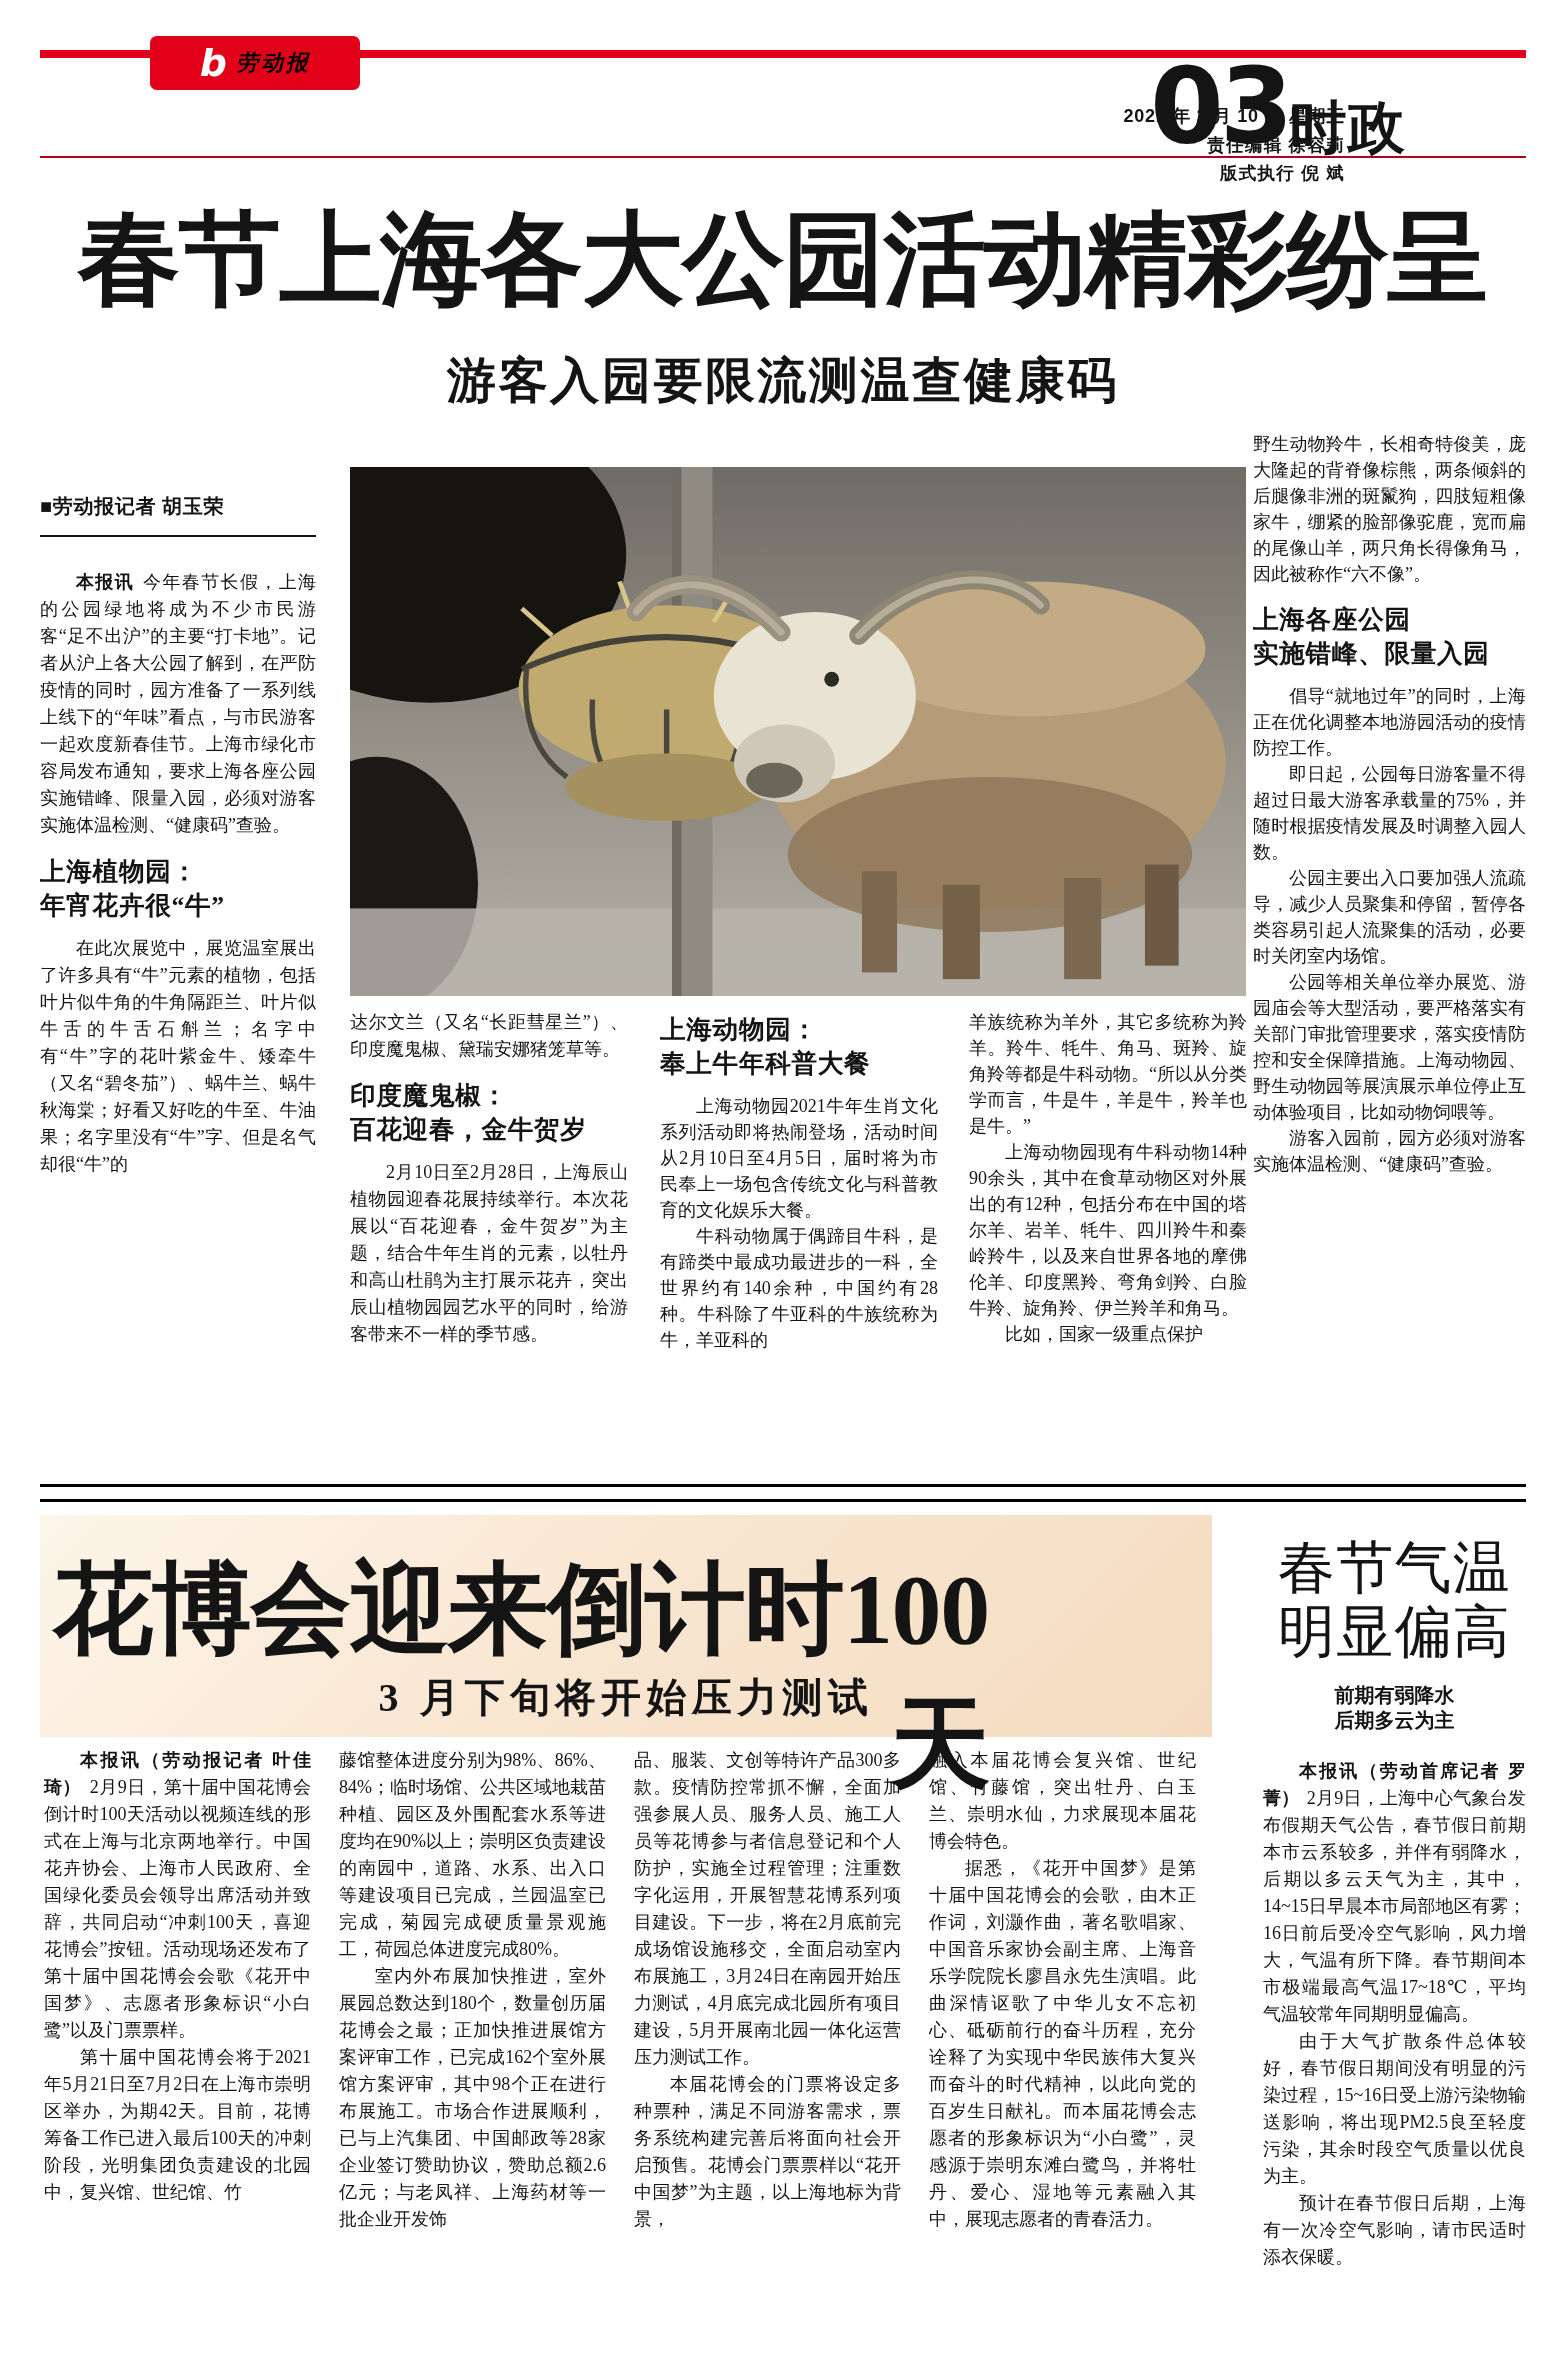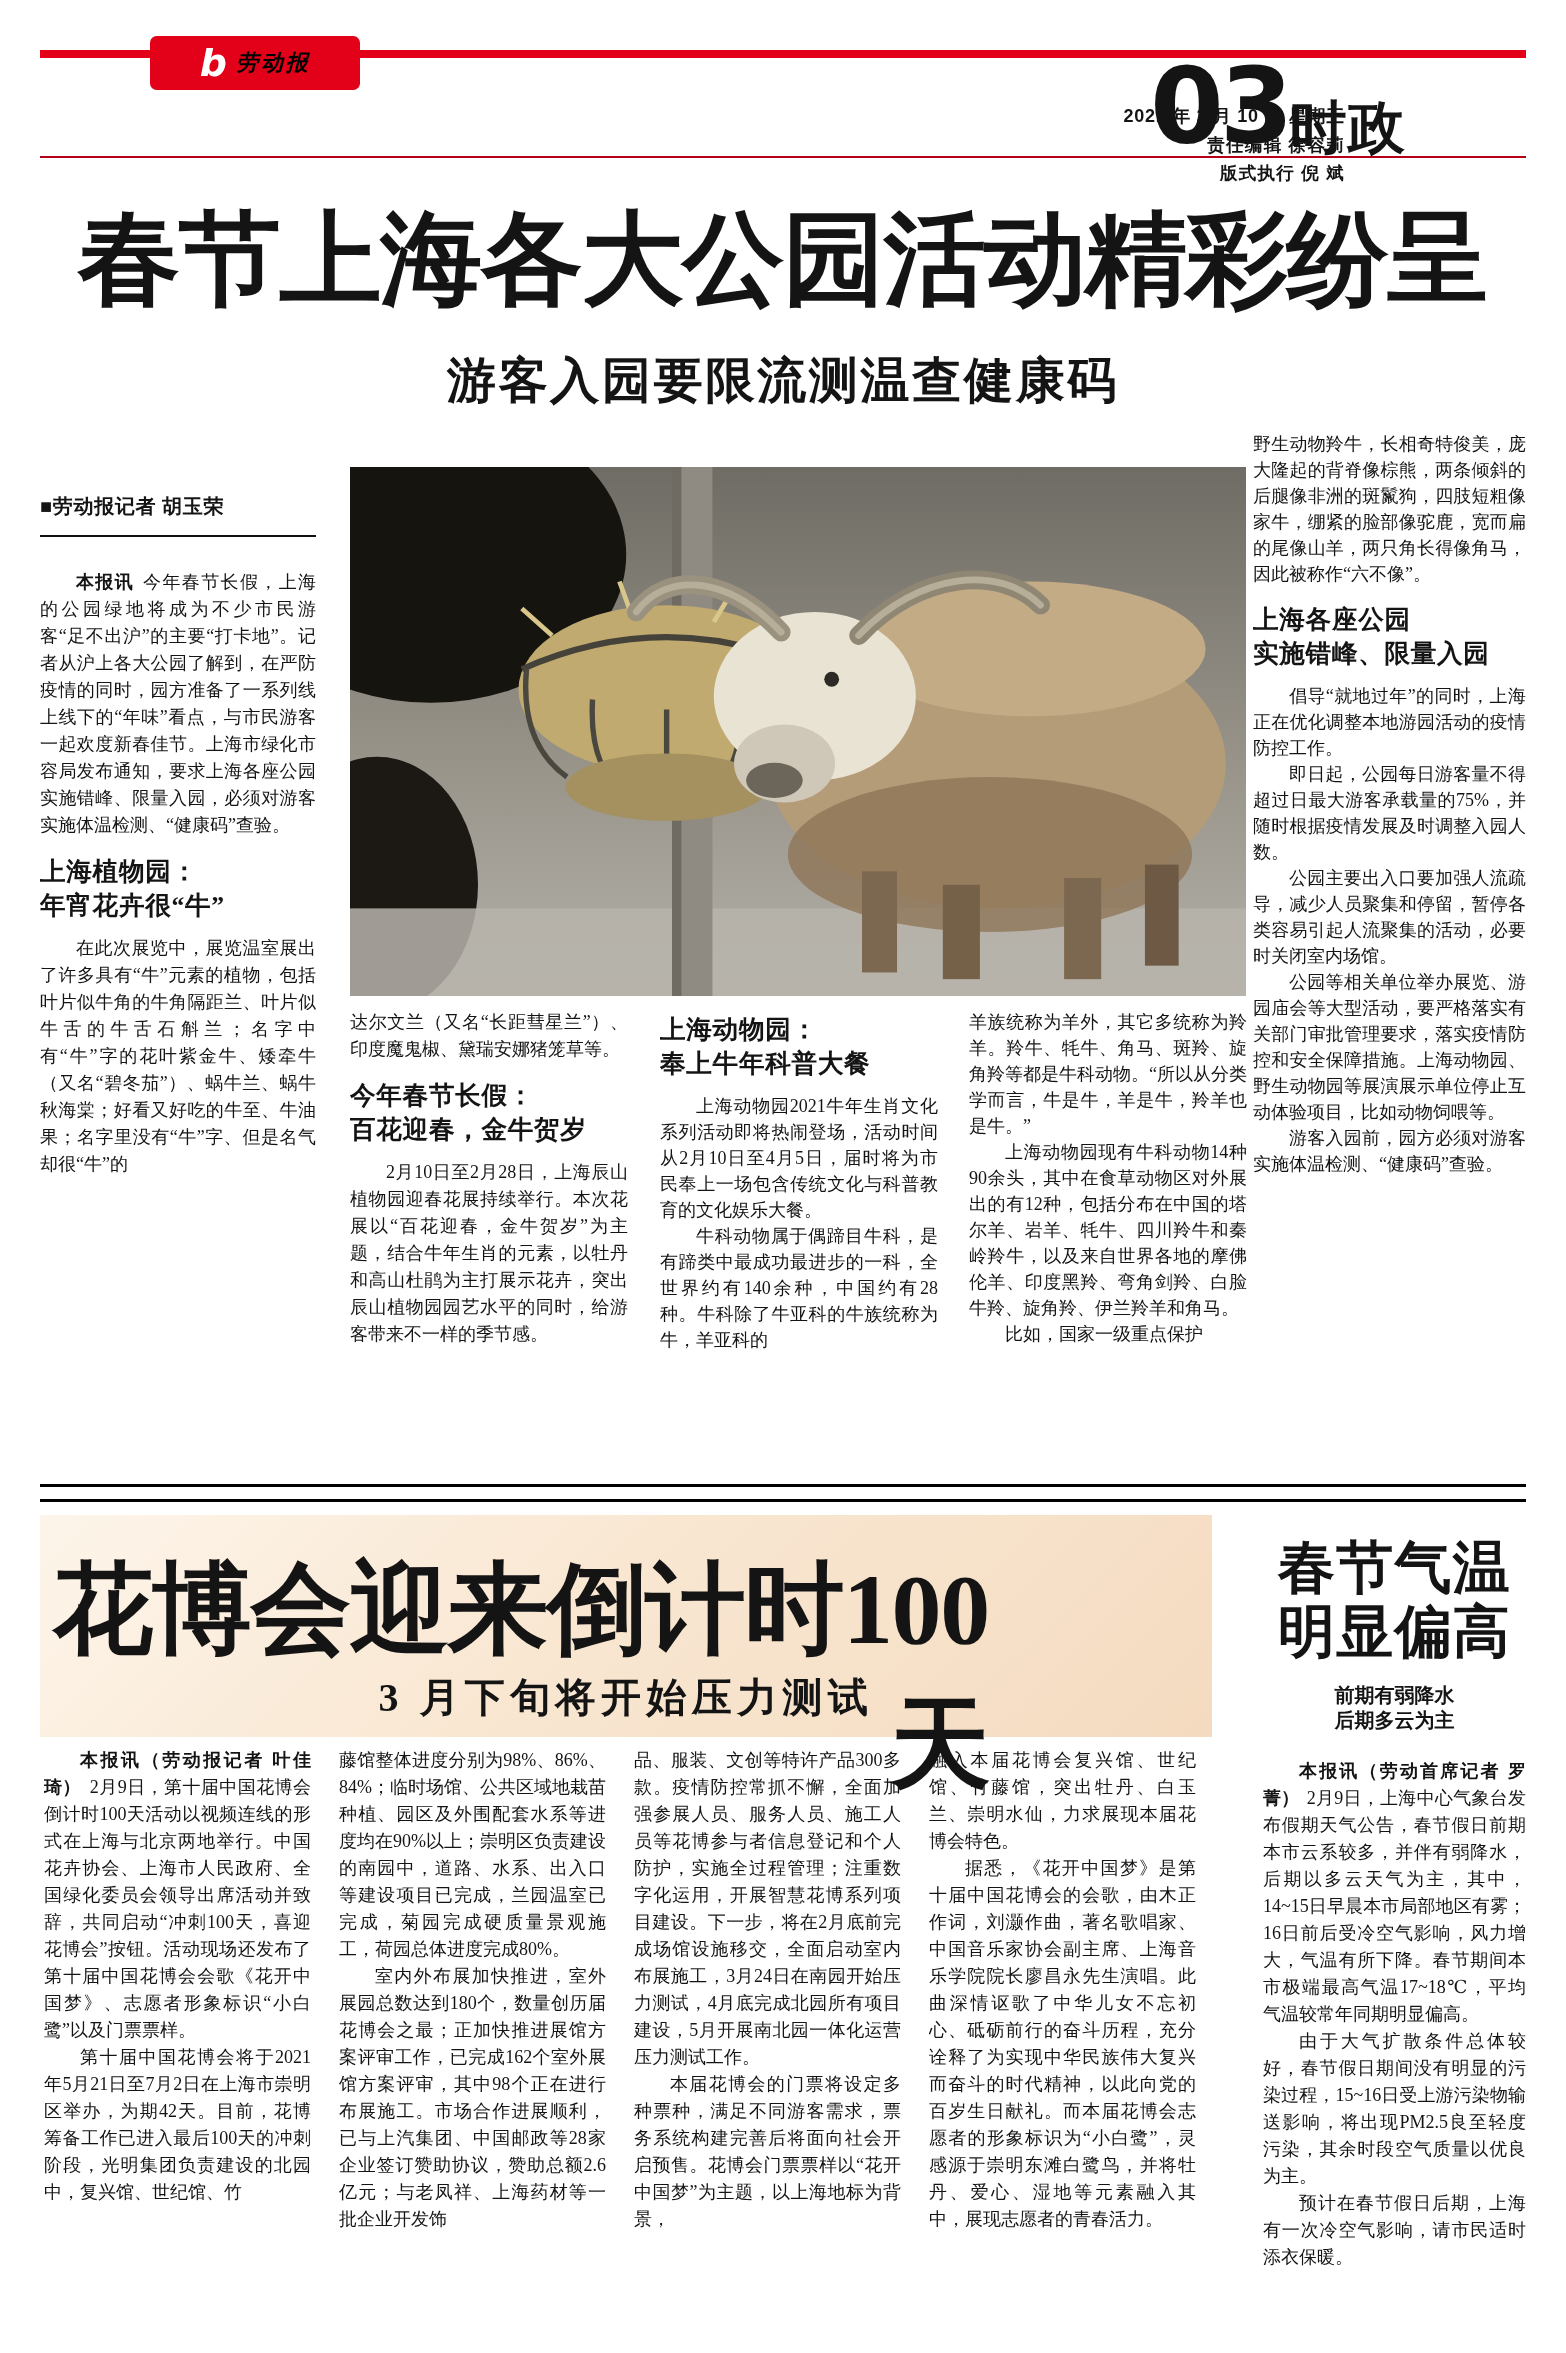--- a/index.html
+++ b/index.html
@@ -54,21 +54,21 @@
         background:linear-gradient(135deg,#fdf5ea 0%,#f9e7d2 45%,#f4dbc0 100%);}
   #bheadline{left:40px;top:1543px;width:949px;text-align:right;font-size:100px;font-weight:900;letter-spacing:-1.3px;}
   #bsubhead{left:40px;top:1670px;width:1172px;text-align:center;font-size:40px;font-weight:700;letter-spacing:5.4px;}
   #bcol1{left:44px;top:1747px;width:267px;height:592px;}
   #bcol2{left:339px;top:1747px;width:267px;height:592px;}
   #bcol3{left:634px;top:1747px;width:267px;height:592px;}
   #bcol4{left:929px;top:1747px;width:267px;height:592px;}
 
   
   #wx{left:1263px;top:1536px;width:263px;height:802px;}
-  #wx .wh1{text-align:center;font-size:57px;font-weight:700;line-height:1.12;letter-spacing:1.3px;margin:0;}
+  #wx .wh1{text-align:center;font-size:57px;font-weight:400;line-height:1.12;letter-spacing:1.3px;margin:0;}
   #wx .wh2{text-align:center;font-size:20px;font-weight:700;line-height:1.25;margin:19px 0 0 0;}
   #wx .wbody{margin-top:25.6px;font-size:18px;line-height:27px;text-align:justify;}
   #wx .wbody p{margin:0;text-indent:2em;}
   #wx .lede{font-family:"Liberation Sans","DejaVu Sans",sans-serif;font-weight:bold;margin-right:.4em;}
 </style>
 </head>
 <body>
 
 <div id="page">
 
@@ -132,21 +132,21 @@
   </div>
 
   <div id="col1" class="abs col">
     <p><b class="lede">本报讯</b><span>今年春节长假，上海的公园绿地将成为不少市民游客“足不出沪”的主要“打卡地”。记者从沪上各大公园了解到，在严防疫情的同时，园方准备了一系列线上线下的“年味”看点，与市民游客一起欢度新春佳节。上海市绿化市容局发布通知，要求上海各座公园实施错峰、限量入园，必须对游客实施体温检测、“健康码”查验。</span></p>
     <h3 class="colsub"><span>上海植物园：</span><br><span>年宵花卉很“牛”</span></h3>
     <p>在此次展览中，展览温室展出了许多具有“牛”元素的植物，包括叶片似牛角的牛角隔距兰、叶片似牛舌的牛舌石斛兰；名字中有“牛”字的花叶紫金牛、矮牵牛（又名“碧冬茄”）、蜗牛兰、蜗牛秋海棠；好看又好吃的牛至、牛油果；名字里没有“牛”字、但是名气却很“牛”的</p>
   </div>
 
   <div id="col2" class="abs col">
     <p class="cont">达尔文兰（又名“长距彗星兰”）、印度魔鬼椒、黛瑞安娜猪笼草等。</p>
-    <h3 class="colsub"><span>今年春节长假：</span><br><span>百花迎春，金牛贺岁</span></h3>
+    <h3 class="colsub"><span>印度魔鬼椒：</span><br><span>百花迎春，金牛贺岁</span></h3>
     <p>2月10日至2月28日，上海辰山植物园迎春花展持续举行。本次花展以“百花迎春，金牛贺岁”为主题，结合牛年生肖的元素，以牡丹和高山杜鹃为主打展示花卉，突出辰山植物园园艺水平的同时，给游客带来不一样的季节感。</p>
   </div>
 
   <div id="col3" class="abs col">
     <h3 class="colsub first"><span>上海动物园：</span><br><span>奉上牛年科普大餐</span></h3>
     <p>上海动物园2021牛年生肖文化系列活动即将热闹登场，活动时间从2月10日至4月5日，届时将为市民奉上一场包含传统文化与科普教育的文化娱乐大餐。</p>
     <p>牛科动物属于偶蹄目牛科，是有蹄类中最成功最进步的一科，全世界约有140余种，中国约有28种。牛科除了牛亚科的牛族统称为牛，羊亚科的</p>
   </div>
 
   <div id="col4" class="abs col">

